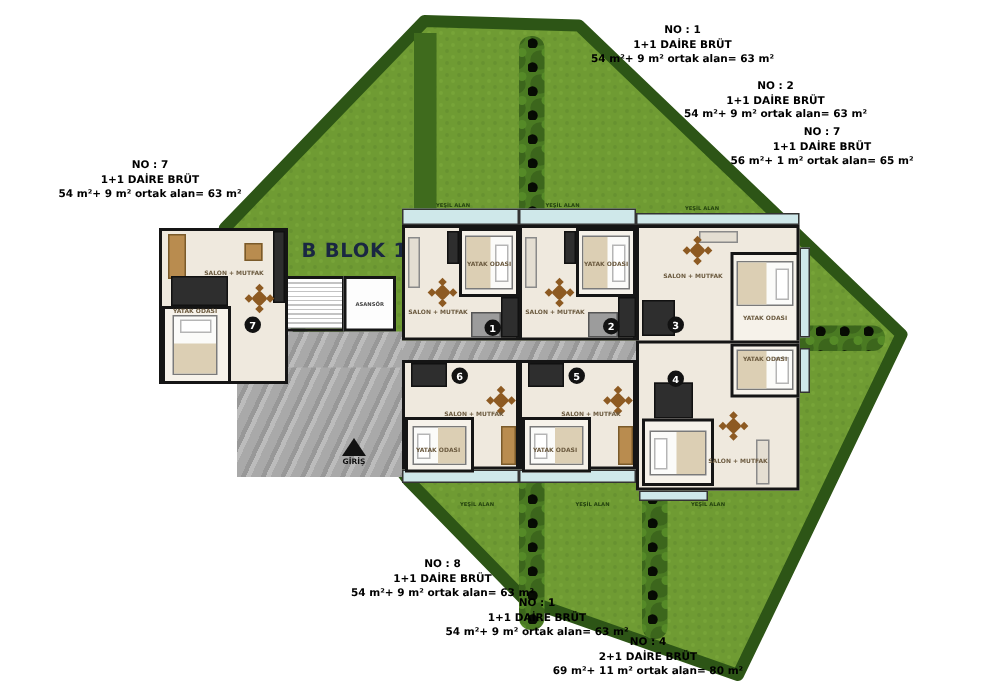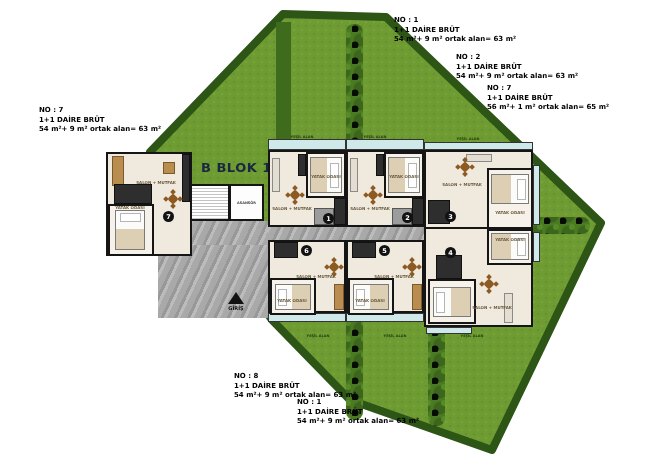--- a/index.html
+++ b/index.html
@@ -1,20 +1,20 @@
 <!DOCTYPE html>
 <html><head>
 <meta charset="utf-8">
 <style>
   html,body{margin:0;padding:0;background:#ffffff;}
   #stage{position:relative;width:663px;height:460px;background:#fff;overflow:hidden;
          font-family:"DejaVu Sans","Liberation Sans",sans-serif;}
   #lawn-svg{position:absolute;left:0;top:0;}
   
-  .ann{position:absolute;transform:translateX(-50%);font-size:7px;
+  .ann{position:absolute;transform:translateX(-50%);text-align:center;font-size:7px;
        font-weight:bold;color:#000;line-height:9.5px;white-space:nowrap;}
   
   #plan-title{position:absolute;left:201px;top:160px;font-size:13px;font-weight:bold;
        color:#1a2742;letter-spacing:.5px;white-space:nowrap;}
   
   .unit{position:absolute;background:#efe9de;border:2.5px solid #151515;box-sizing:border-box;}
   .rm{position:absolute;border:2px solid #151515;background:#f6f2ea;box-sizing:border-box;}
   .dk{position:absolute;background:#2e2e2e;border:1px solid #111;box-sizing:border-box;}
   .gy{position:absolute;background:#9c9c9c;border:1px solid #555;box-sizing:border-box;}
   .tan{position:absolute;background:#b98c4f;border:1px solid #7a5a2a;box-sizing:border-box;}
@@ -216,14 +216,19 @@
   <div class="ann" style="left:295px;top:372px">
     <div>NO : 8</div>
     <div>1+1 DAİRE BRÜT</div>
     <div>54 m²+ 9 m² ortak alan= 63 m²</div>
   </div>
   <div class="ann" style="left:358px;top:398px">
     <div>NO : 1</div>
     <div>1+1 DAİRE BRÜT</div>
     <div>54 m²+ 9 m² ortak alan= 63 m²</div>
   </div>
+  <div class="ann" style="left:432px;top:424px">
+    <div>NO : 4</div>
+    <div>2+1 DAİRE BRÜT</div>
+    <div>69 m²+ 11 m² ortak alan= 80 m²</div>
+  </div>
 
 </div>
 
 </body></html>

